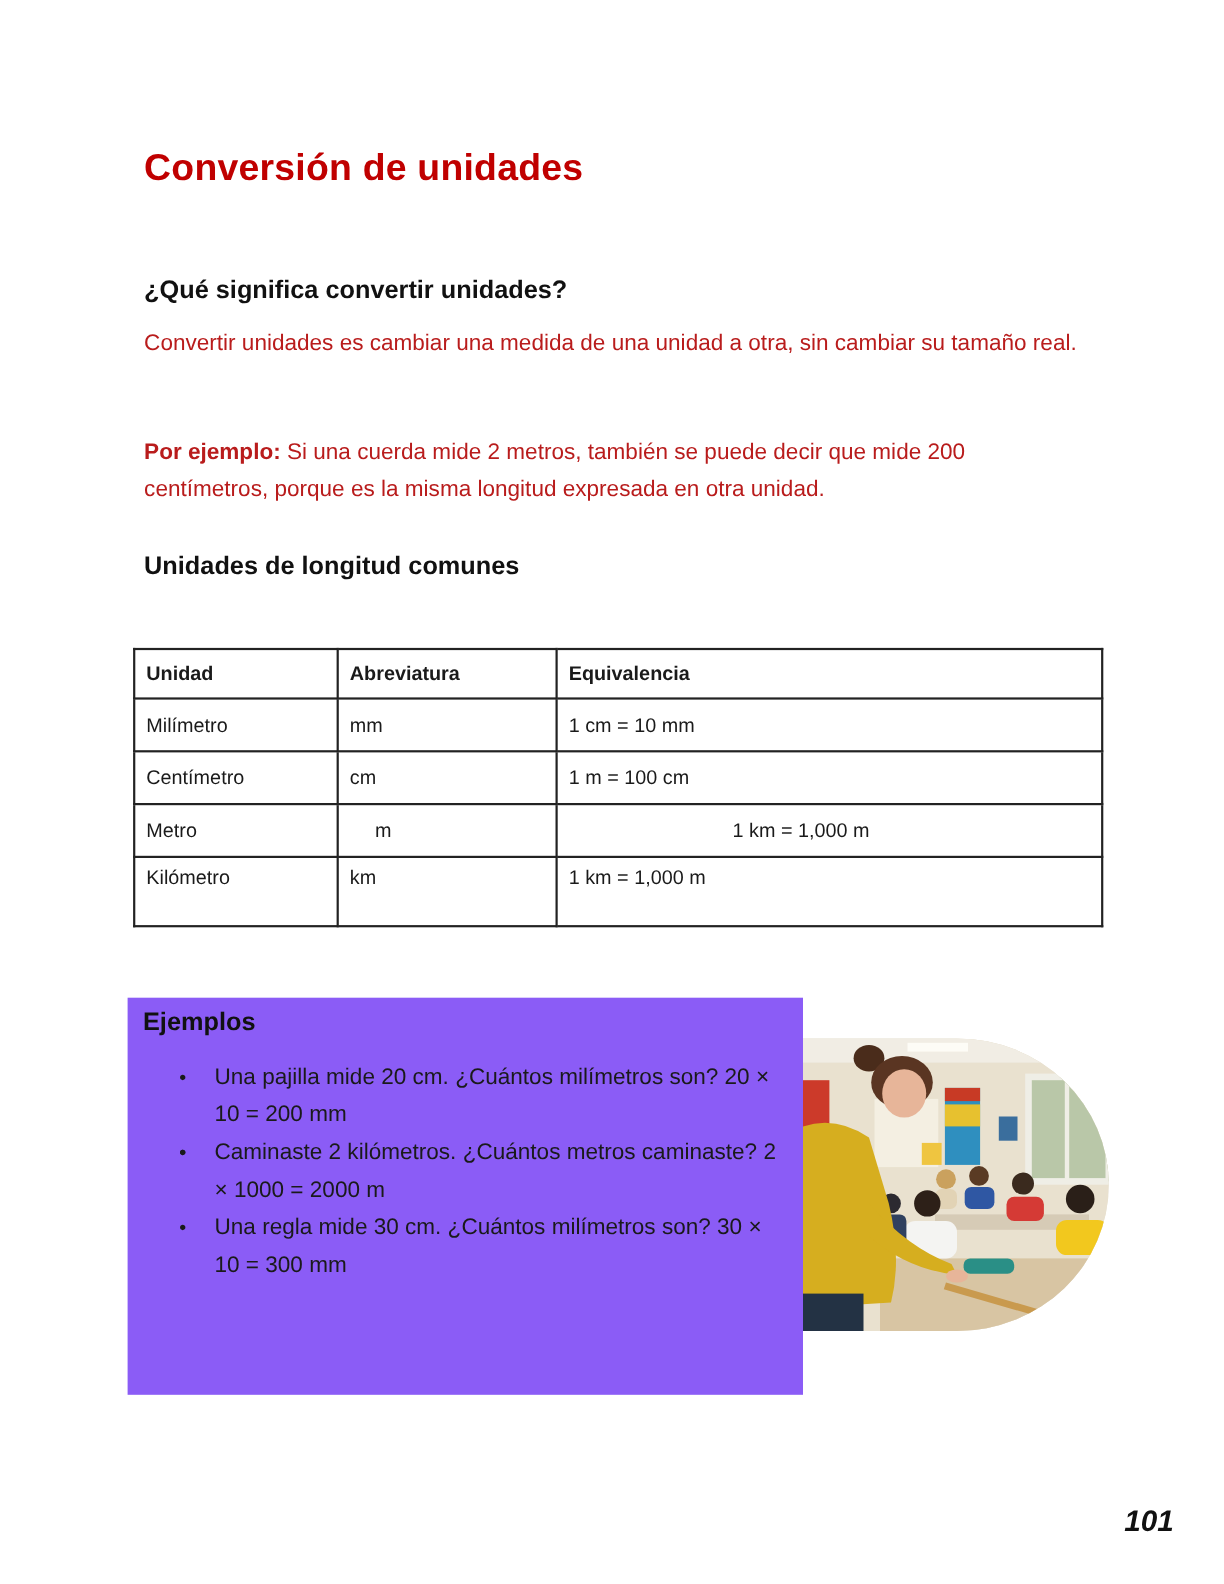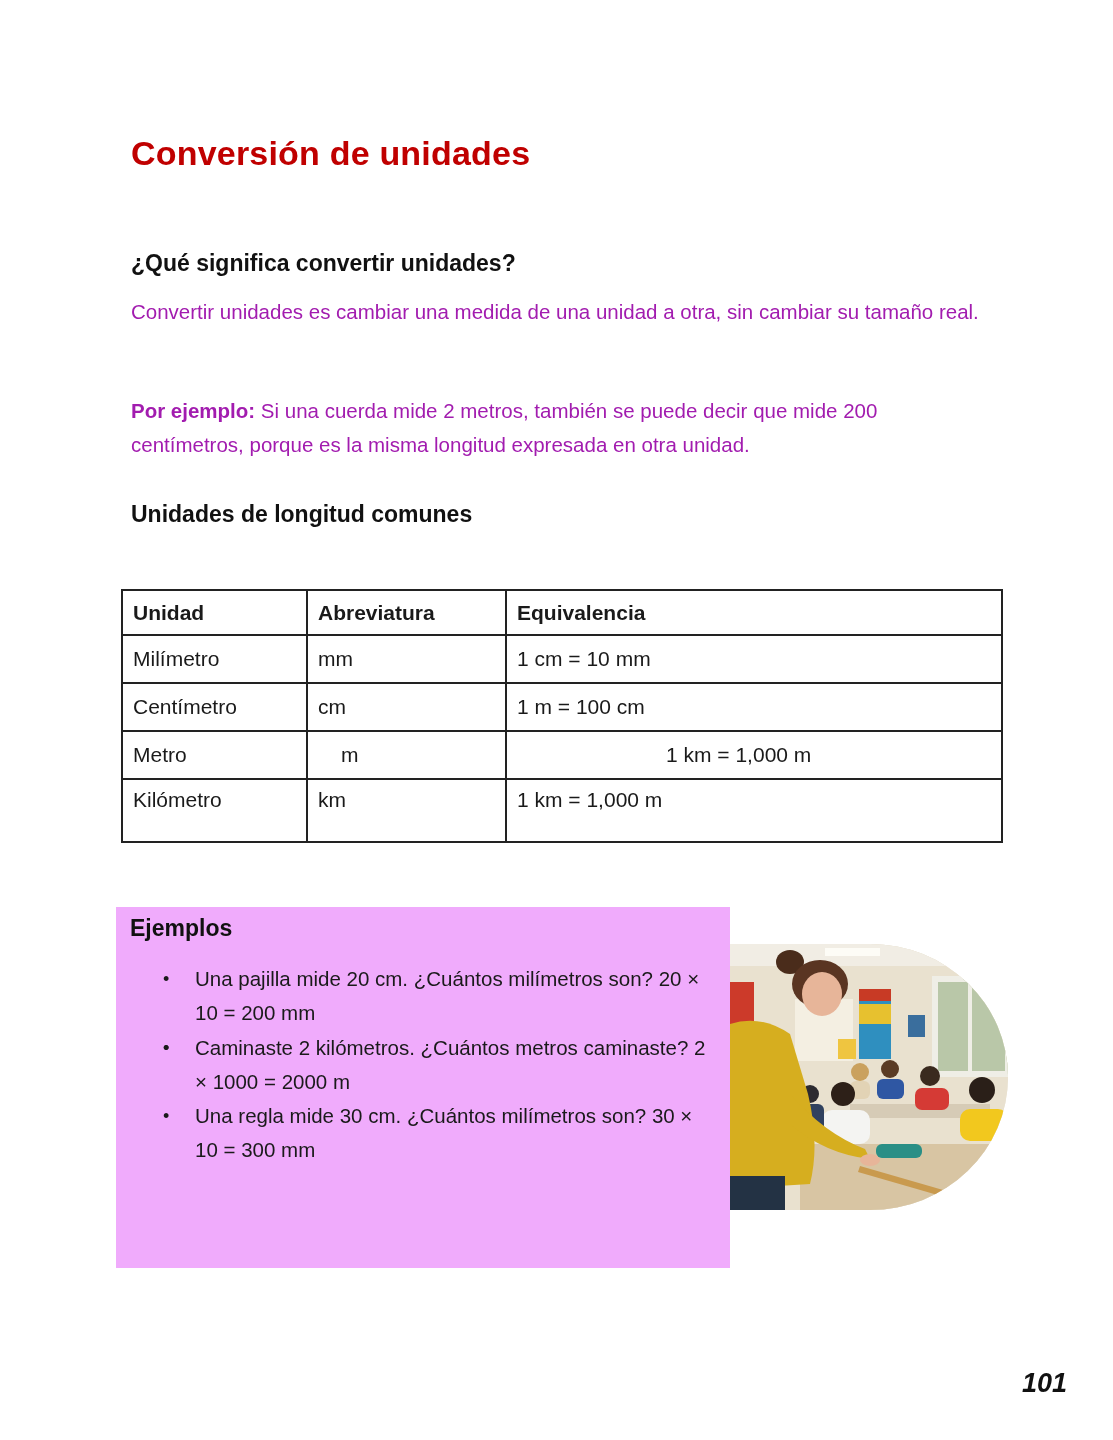--- a/index.html
+++ b/index.html
@@ -8,43 +8,43 @@
   .title { position: absolute; left: 131px; top: 134px; margin: 0;
            font-family: "Liberation Sans", sans-serif; font-weight: bold;
            font-size: 34px; color: #c00000; letter-spacing: 0.2px; }
   .h2 { position: absolute; left: 131px; margin: 0;
         font-family: "Liberation Sans", sans-serif; font-weight: bold;
         font-size: 23px; color: #111; }
   .h2.q { top: 250px; }
   .h2.u { top: 501px; }
   .para { position: absolute; left: 131px; width: 850px; margin: 0;
           font-family: "Liberation Sans", sans-serif; font-size: 20.5px;
-          line-height: 34px; color: #a21caf; }
+          line-height: 34px; color: #b91c1c; }
   .para.p1 { top: 295px; }
   .para.p2 { top: 394px; }
   .para b { font-weight: bold; }
 
   table.units { position: absolute; left: 121px; top: 589px; width: 882px;
                 border-collapse: collapse; font-family: "Liberation Sans", sans-serif;
-                font-size: 21px; color: #1a1a1a; }
+                font-size: 18px; color: #1a1a1a; }
   table.units th, table.units td { border: 2px solid #222; text-align: left;
                 padding: 0 10px; vertical-align: middle; }
   table.units th { height: 43px; font-weight: bold; }
   table.units td { height: 46px; }
   table.units tr:last-child td { height: 53px; vertical-align: top; padding-top: 8px; margin-left: 36px; }
   col.c1 { width: 185px; } col.c2 { width: 199px; } col.c3 { width: auto; }
   th.h-abbr { padding-left: 35px; }
   th.h-eq { padding-left: 149px; }
   td.abbr { padding-left: 40px; }
   td.abbr.m { padding-left: 33px; }
   td.eq { padding-left: 156px; }
   td.eq.shift { padding-left: 159px; }
 
   .examples { position: absolute; left: 116px; top: 907px; width: 614px; height: 361px;
-              background: #f0abfc; box-sizing: border-box; }
+              background: #8b5cf6; box-sizing: border-box; }
   .examples h3 { position: absolute; left: 14px; top: 8px; margin: 0;
                  font-family: "Liberation Sans", sans-serif; font-weight: bold;
                  font-size: 23px; color: #111; }
   .examples ul { position: absolute; left: 0; top: 55px; margin: 0; padding: 0;
                  list-style: none; width: 600px; }
   .examples li { position: relative; padding-left: 79px; font-size: 20.5px;
                  line-height: 34.3px; color: #1a1a1a; }
   .examples li .bullet { position: absolute; left: 47px; top: 0; font-size: 18px; }
 
   .photo { position: absolute; left: 730px; top: 944px; width: 278px; height: 266px;

